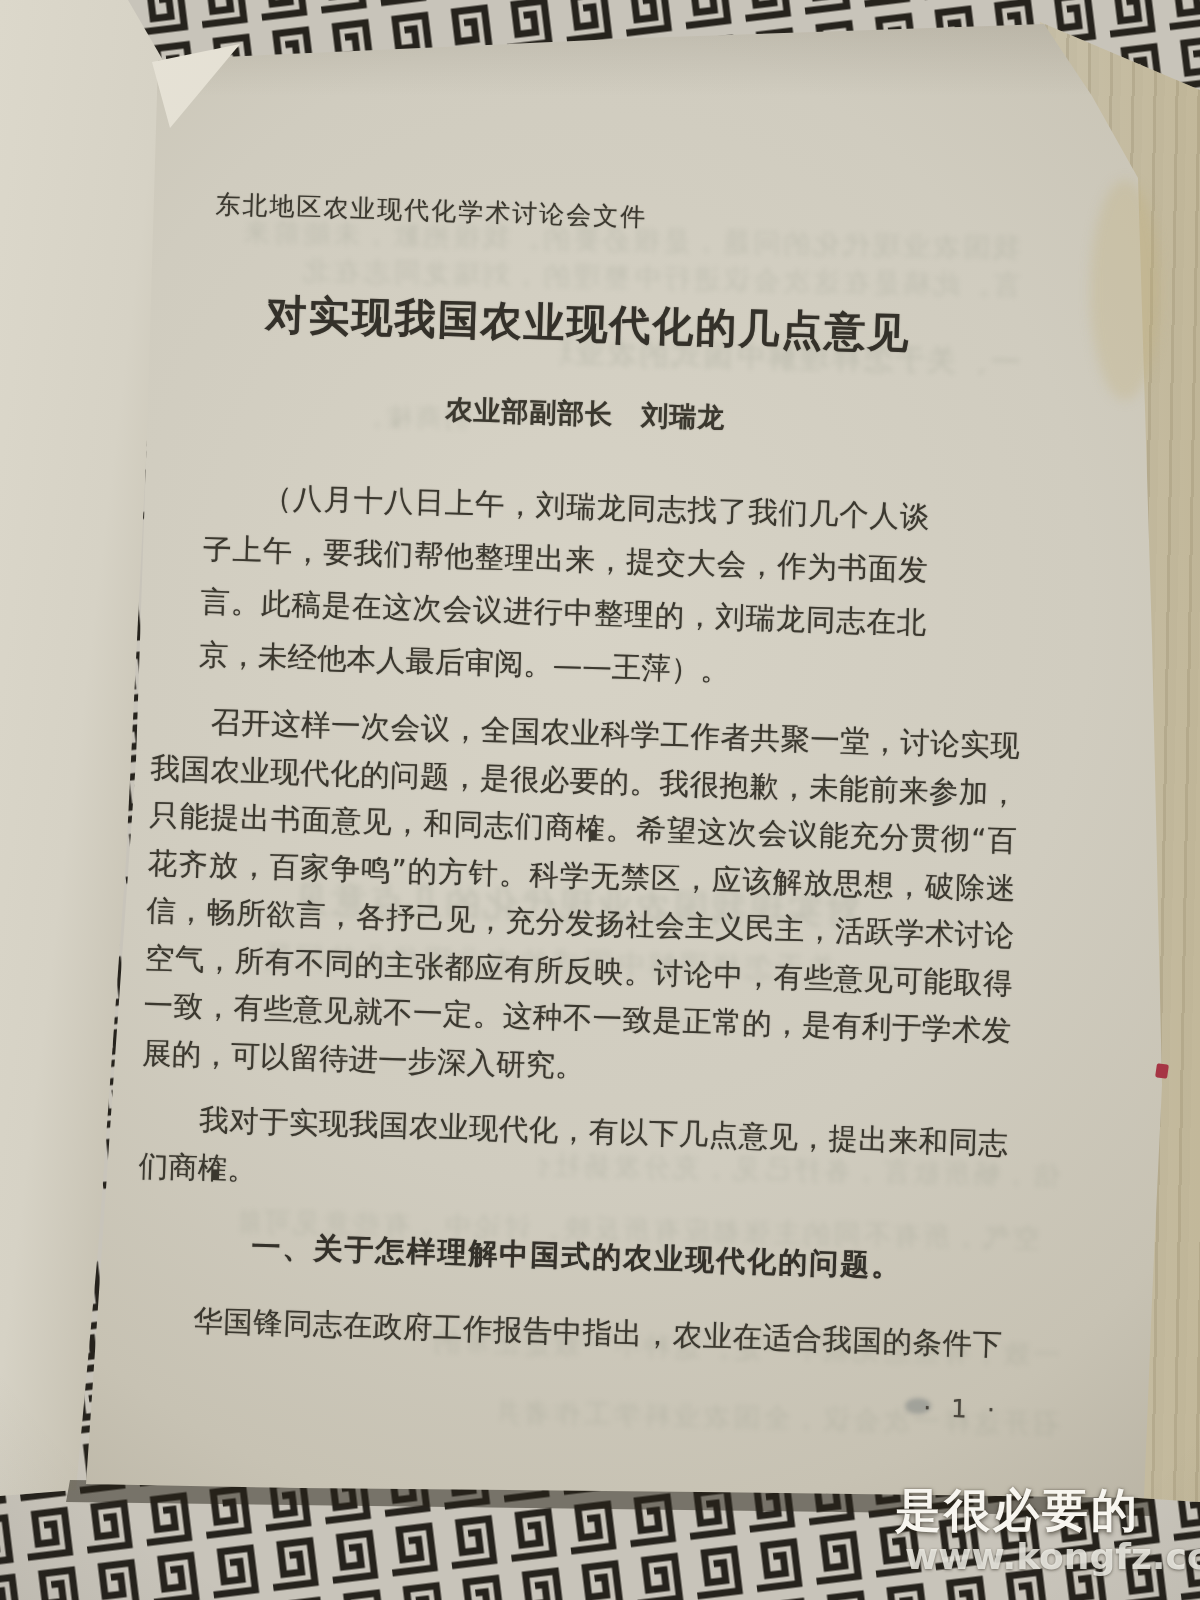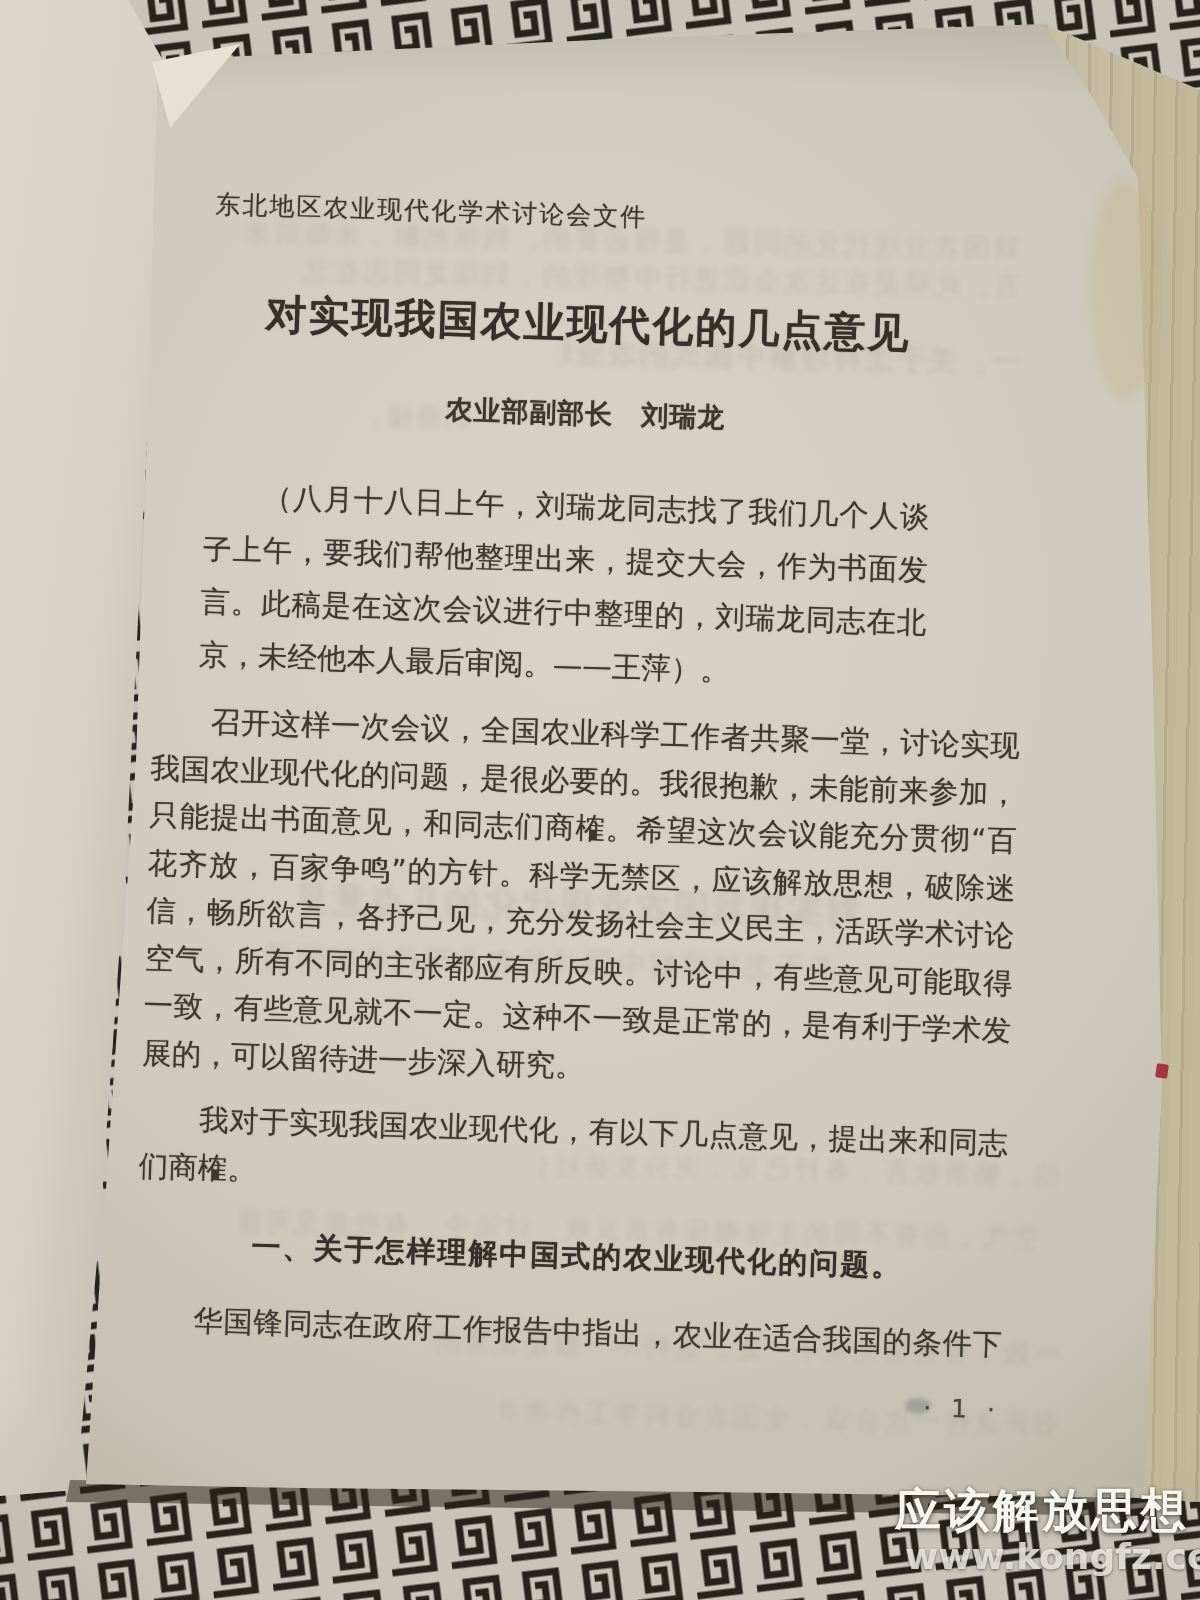--- a/index.html
+++ b/index.html
@@ -153,14 +153,14 @@
   <div id="para3" class="abs body-block">
     <div class="line fill indent">华国锋同志在政府工作报告中指出，农业在适合我国的条件下</div>
   </div>
 
   <div class="abs page-number">· 1 ·</div>
 </div>
 
 <div id="red-speck" class="abs"></div>
 <div id="vignette" class="abs"></div>
 
-<div id="watermark-name" class="abs">应该解放思想</div>
+<div id="watermark-name" class="abs">是很必要的</div>
 <div id="watermark-url" class="abs">www.kongfz.com</div>
 
 </body></html>

